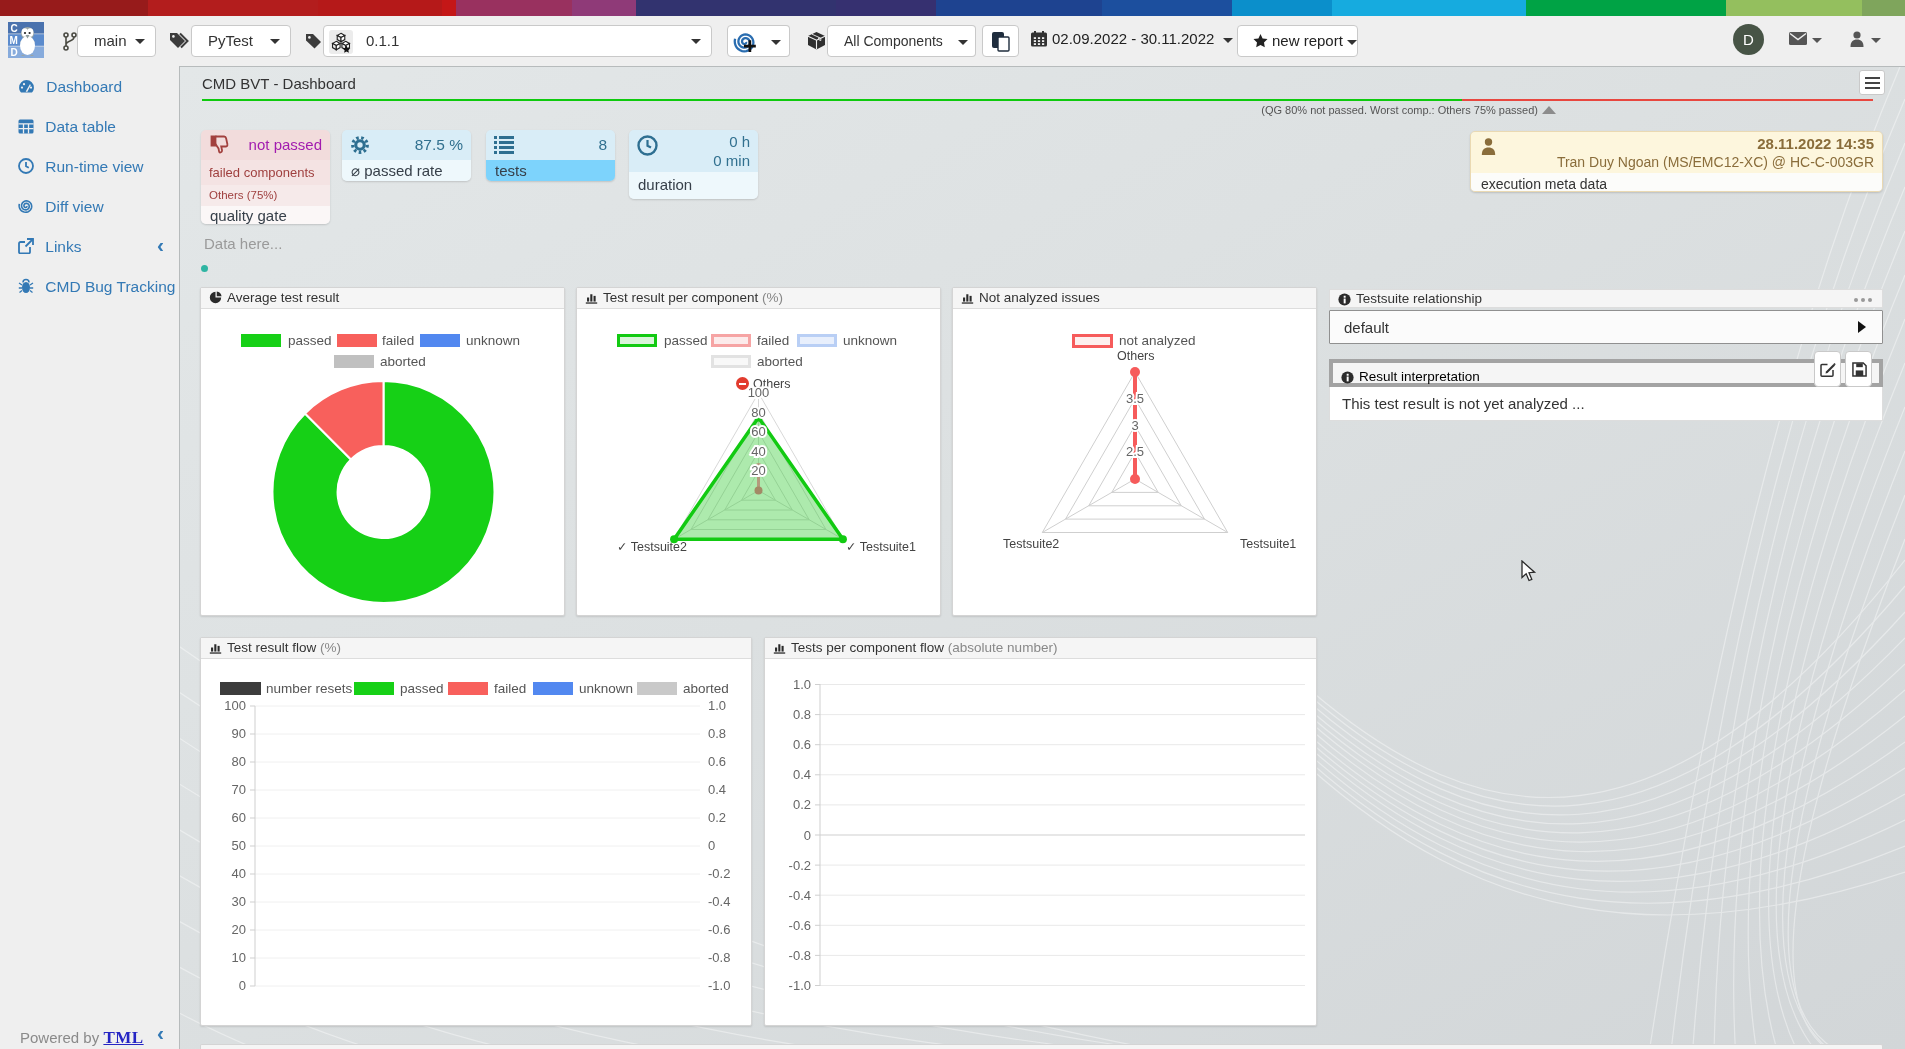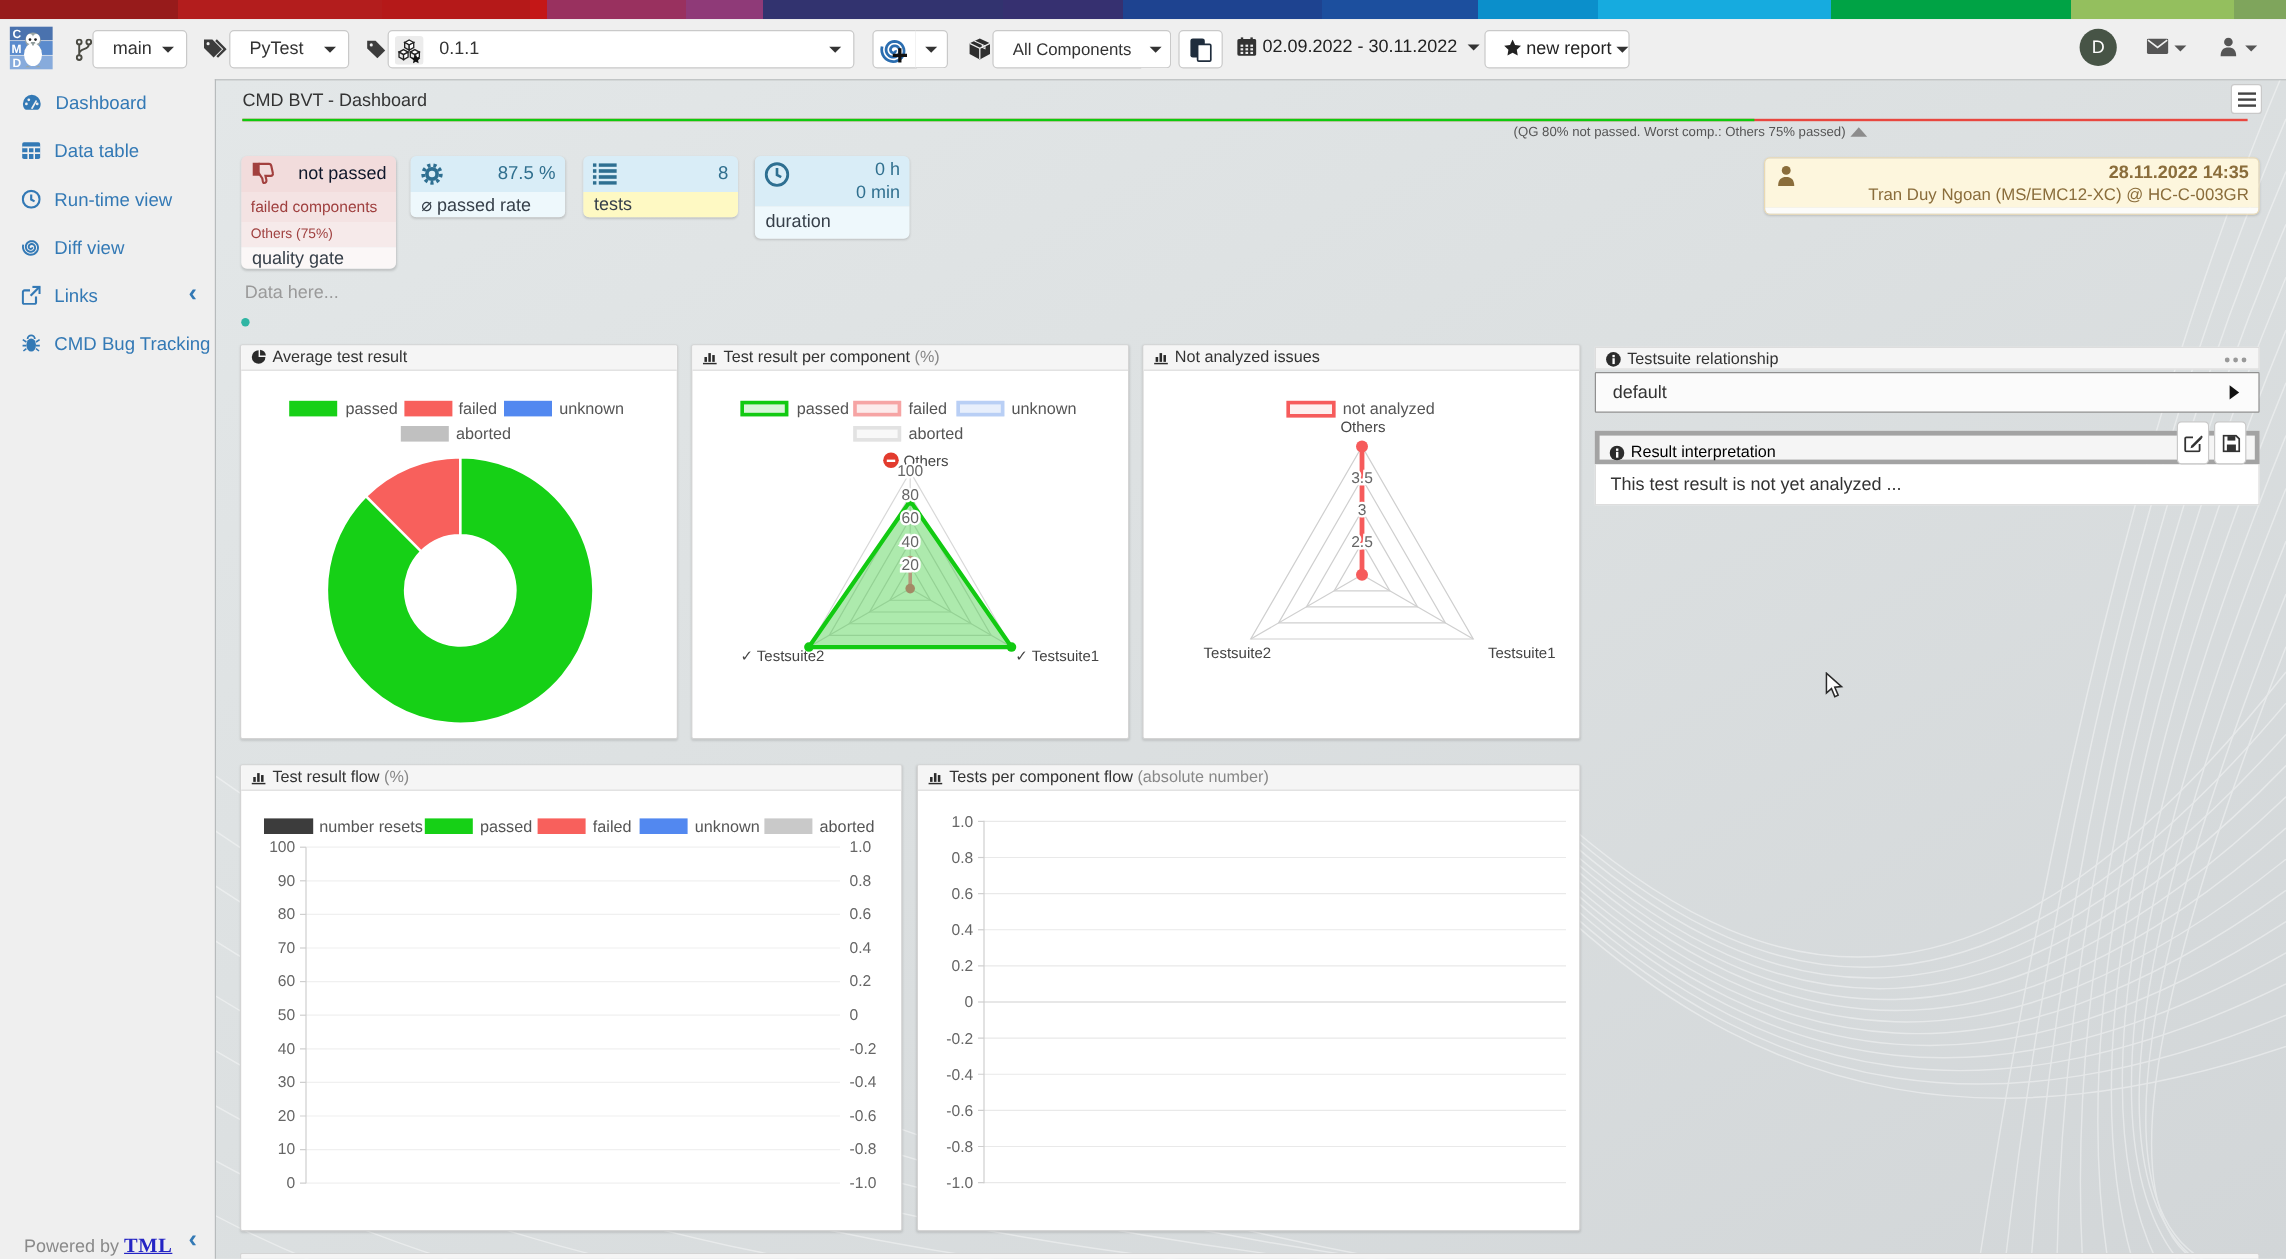--- a/index.html
+++ b/index.html
@@ -241,21 +241,21 @@
 <div class="abs" style="left:1542px;top:106px;width:0;height:0;border-left:7px solid transparent;border-right:7px solid transparent;border-bottom:8px solid #8c8c8c"></div>
 
 <div class="card" style="left:201px;top:130px;width:129px;height:94px">
   <div style="position:absolute;top:0;left:0;right:0;height:30px;background:#f2dcdc">
     <svg style="position:absolute;left:8px;top:4px" width="21" height="21" viewBox="0 0 21 21">
         <g fill="none" stroke="#a2403e" stroke-width="1.8">
           <path d="M2.5,2.5 h4 v9 h-4 Z" fill="#a2403e"></path>
           <path d="M6.5,10 l3,4.5 c0.5,1 0.2,4 1.5,4 c1.5,0 2.3,-1.2 2,-2.5 l-0.8,-3.5 h4.5 c1.2,0 2,-1 1.7,-2.2 l-1.3,-6 c-0.2,-1 -1,-1.8 -2,-1.8 h-8.6"></path>
         </g>
       </svg>
-    <div style="position:absolute;right:8px;top:6px;font-size:15px;color:#0f172a">not passed</div>
+    <div style="position:absolute;right:8px;top:6px;font-size:15px;color:#a21caf">not passed</div>
   </div>
   <div style="position:absolute;top:30px;left:0;right:0;height:25px;background:#f4e3e3;font-size:13px;color:#9f3f3e;padding:5px 0 0 8px">failed components</div>
   <div style="position:absolute;top:55px;left:0;right:0;height:21px;background:#f6eaea;font-size:11.5px;color:#9f3f3e;padding:4px 0 0 8px">Others (75%)</div>
   <div style="position:absolute;top:76px;left:0;right:0;height:18px;background:#fbf7f7;font-size:15px;color:#37404a;padding:1px 0 0 9px">quality gate</div>
 </div>
 <div class="card" style="left:342px;top:130px;width:129px;height:51px">
   <div style="position:absolute;top:0;left:0;right:0;height:30px;background:#d9edf7">
     <svg style="position:absolute;left:8px;top:5px" width="20" height="20" viewBox="0 0 20 20">
         <circle cx="10" cy="10" r="7.3" fill="none" stroke="#2e6f91" stroke-width="3.2" stroke-dasharray="2.6,2.45"></circle>
         <circle cx="10" cy="10" r="5.8" fill="#2e6f91"></circle>
@@ -274,33 +274,33 @@
           <rect x="0" y="5" width="3" height="3"></rect>
           <rect x="5" y="5" width="15" height="3"></rect>
           <rect x="0" y="10" width="3" height="3"></rect>
           <rect x="5" y="10" width="15" height="3"></rect>
           <rect x="0" y="15" width="3" height="3"></rect>
           <rect x="5" y="15" width="15" height="3"></rect>
         </g>
       </svg>
     <div style="position:absolute;right:8px;top:6px;font-size:15.5px;color:#31708f">8</div>
   </div>
-  <div style="position:absolute;top:30px;left:0;right:0;height:32px;background:#fef9c3;font-size:15px;color:#37404a;padding:2px 0 0 9px">tests</div>
+  <div style="position:absolute;top:30px;left:0;right:0;height:32px;background:#7dd3fc;font-size:15px;color:#37404a;padding:2px 0 0 9px">tests</div>
 </div>
 <div class="card" style="left:629px;top:130px;width:129px;height:69px">
   <div style="position:absolute;top:0;left:0;right:0;height:42px;background:#d9edf7">
     <svg style="position:absolute;left:8px;top:5px" width="21" height="21" viewBox="0 0 21 21">
         <circle cx="10.5" cy="10.5" r="9" fill="none" stroke="#2e6f91" stroke-width="2.4"></circle>
         <path d="M10.5,5 V10.8 L14,12.6" fill="none" stroke="#2e6f91" stroke-width="2.2"></path>
       </svg>
     <div style="position:absolute;right:8px;top:5px;font-size:15px;color:#31708f;text-align:right;line-height:18.5px;top:3px">0 h<br>0 min</div>
   </div>
   <div style="position:absolute;top:42px;left:0;right:0;height:27px;background:#eef8fc;font-size:15px;color:#37404a;padding:4px 0 0 9px">duration</div>
 </div>
-<div class="card" style="left:1470px;top:131px;width:413px;height:48px;border:1px solid #ead9b2">
+<div class="card" style="left:1470px;top:131px;width:413px;height:61px;border:1px solid #ead9b2">
   <div style="position:absolute;top:0;left:0;right:0;height:41px;background:#fdf6dd">
     <svg style="position:absolute;left:10px;top:6px" width="15" height="17" viewBox="0 0 15 17">
         <circle cx="7.5" cy="4" r="3.7" fill="#8a6d3b"></circle>
         <path d="M0.8,17 C0.8,11.5 3.4,9.4 7.5,9.4 C11.6,9.4 14.2,11.5 14.2,17 Z" fill="#8a6d3b"></path>
       </svg>
     <div style="position:absolute;right:8px;top:3px;font-size:15px;font-weight:bold;color:#8a6d3b">28.11.2022 14:35</div>
     <div style="position:absolute;right:8px;top:22px;font-size:14px;color:#8a6d3b">Tran Duy Ngoan (MS/EMC12-XC) @ HC-C-003GR</div>
   </div>
   <div style="position:absolute;top:41px;left:0;right:0;height:22px;background:#fcfcfa;font-size:14px;color:#333;padding:3px 0 0 10px">execution meta data</div>
 </div>

